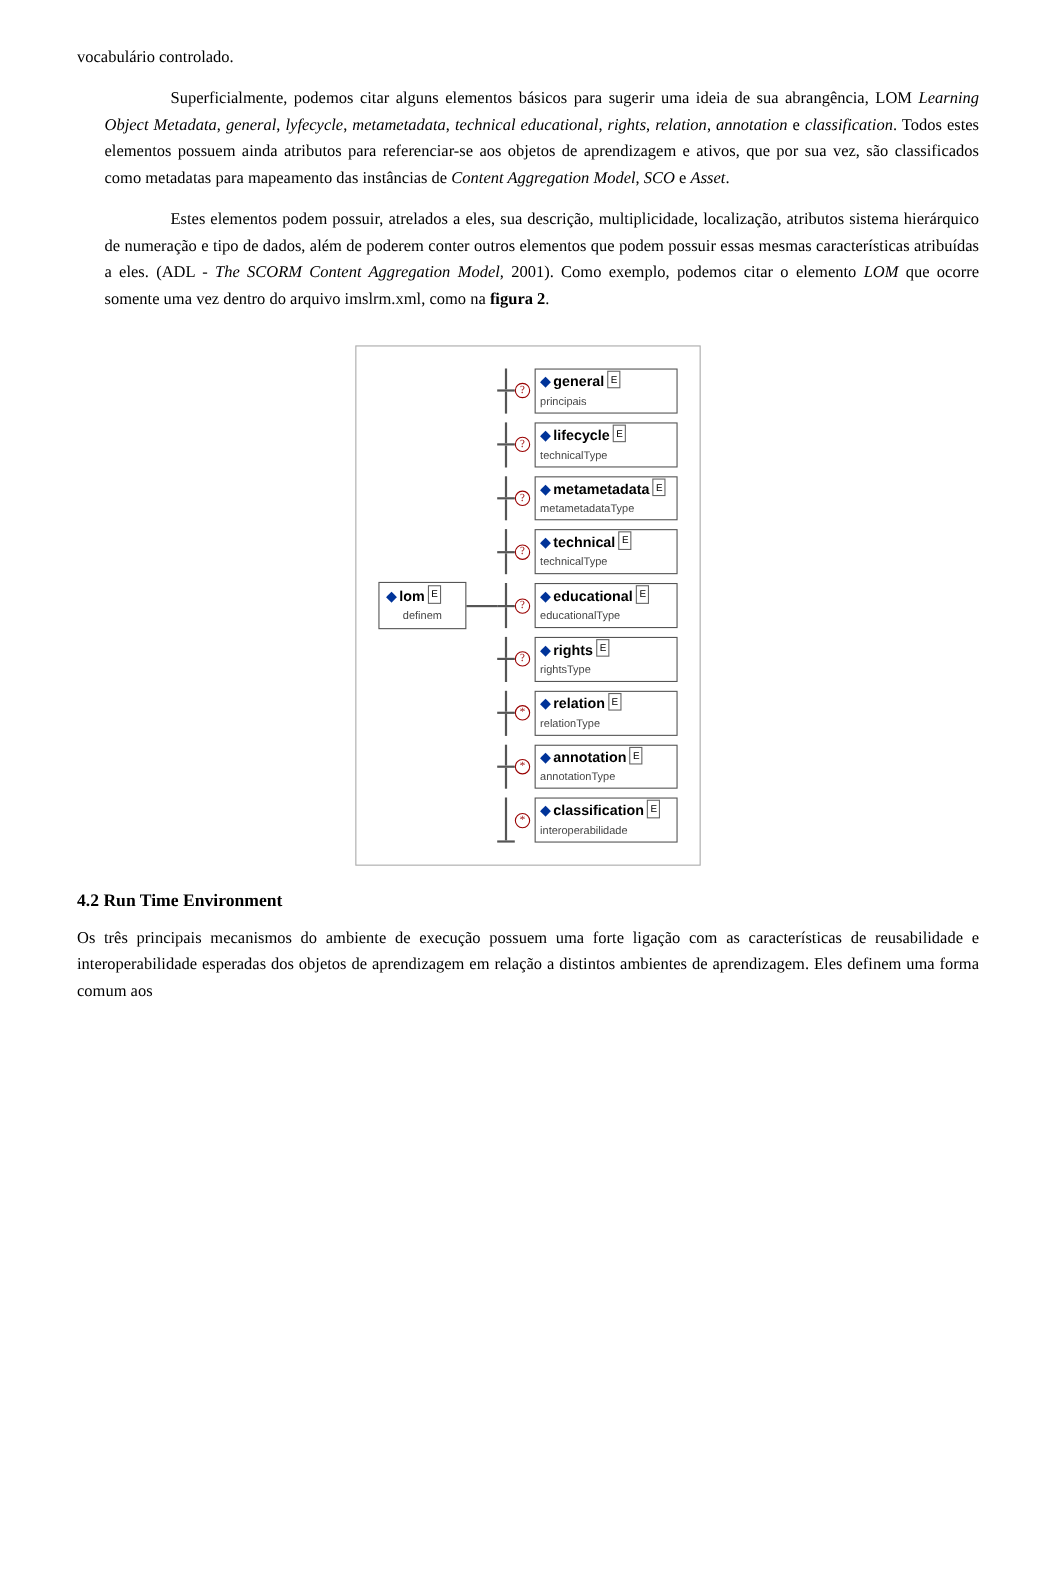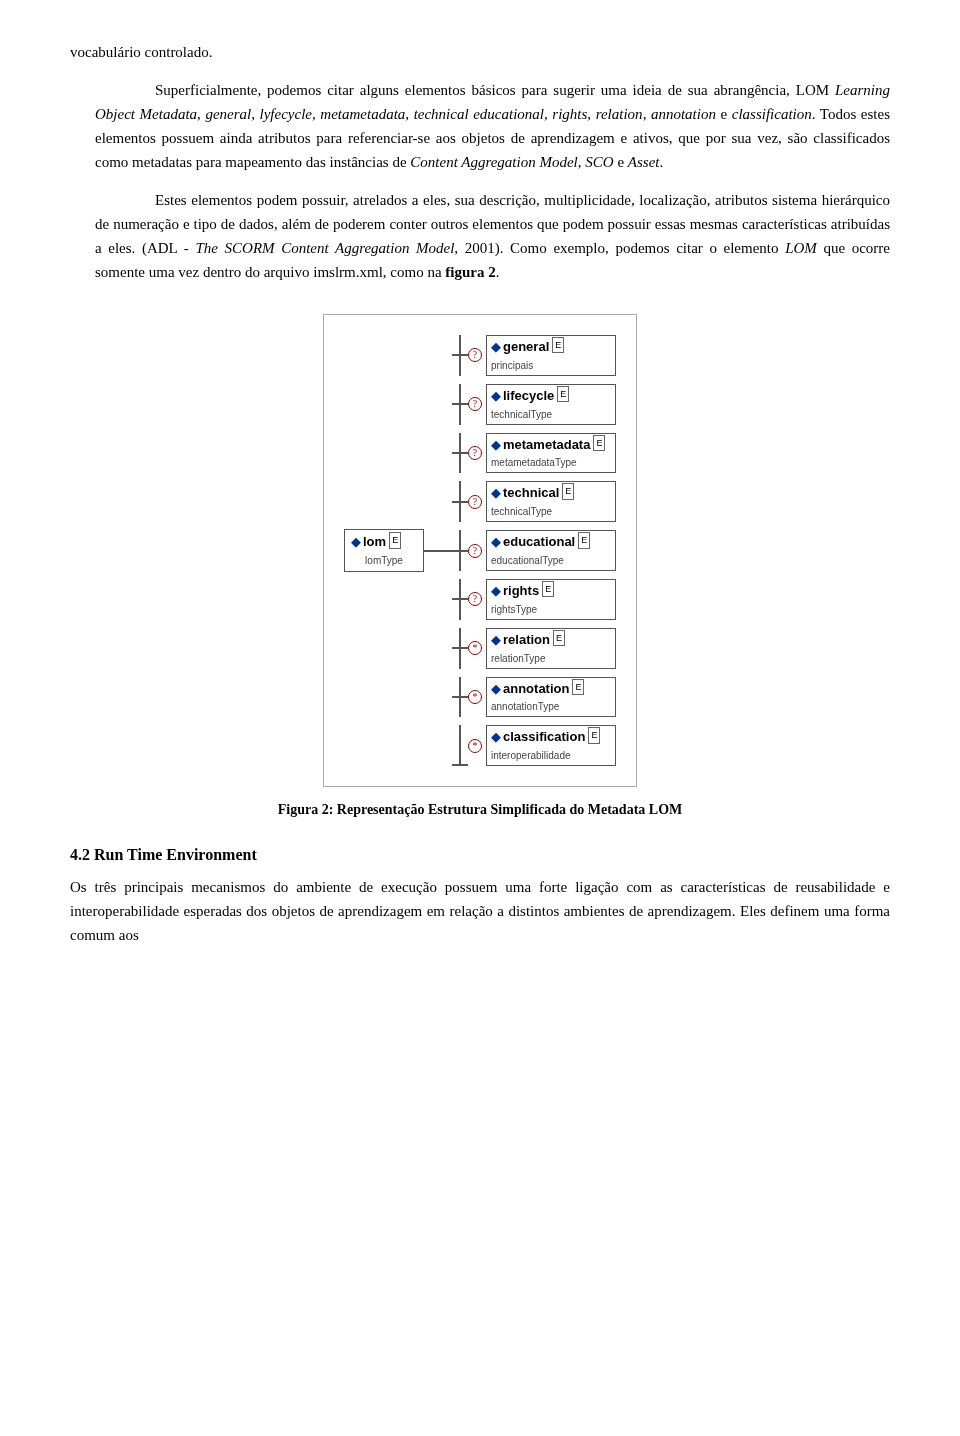--- a/index.html
+++ b/index.html
@@ -125,21 +125,21 @@
   <div style="border: 1px solid #aaa; padding: 16px 20px; background:#fff; display:inline-block;">
     <div style="display:flex; align-items:center;">
 
       <div style="display:flex; flex-direction:column; align-items:center;">
         <div class="lom-box">
           <div style="display:flex; align-items:center;">
             <span class="diamond-blue">◆</span>
             <span class="lom-name">lom</span>
             <span class="node-icon-e">E</span>
           </div>
-          <div class="lom-type">lomType</div>
+          <div class="lom-type">definem</div>
         </div>
       </div>
 
       <div style="height:2px; width:28px; background:#555;"></div>
 
       <div style="display:flex; align-items:stretch;">
 
         <div style="display:flex; flex-direction:column; align-items:flex-start;">
 
           <div style="display:flex; align-items:center; margin: 4px 0;">
@@ -311,18 +311,17 @@
                 <div class="node-type">interoperabilidade</div>
               </div>
             </div>
           </div>
 
         </div>
       </div>
     </div>
   </div>
 
-  <div class="figure-caption">Figura 2: Representação Estrutura Simplificada do Metadata LOM</div>
 </div>
 
 <h2 class="section-heading">4.2 Run Time Environment</h2>
 
 <p class="paragraph-noindent">Os três principais mecanismos do ambiente de execução possuem uma forte ligação com as características de reusabilidade e interoperabilidade esperadas dos objetos de aprendizagem em relação a distintos ambientes de aprendizagem. Eles definem uma forma comum aos</p>
 
 </body></html>

